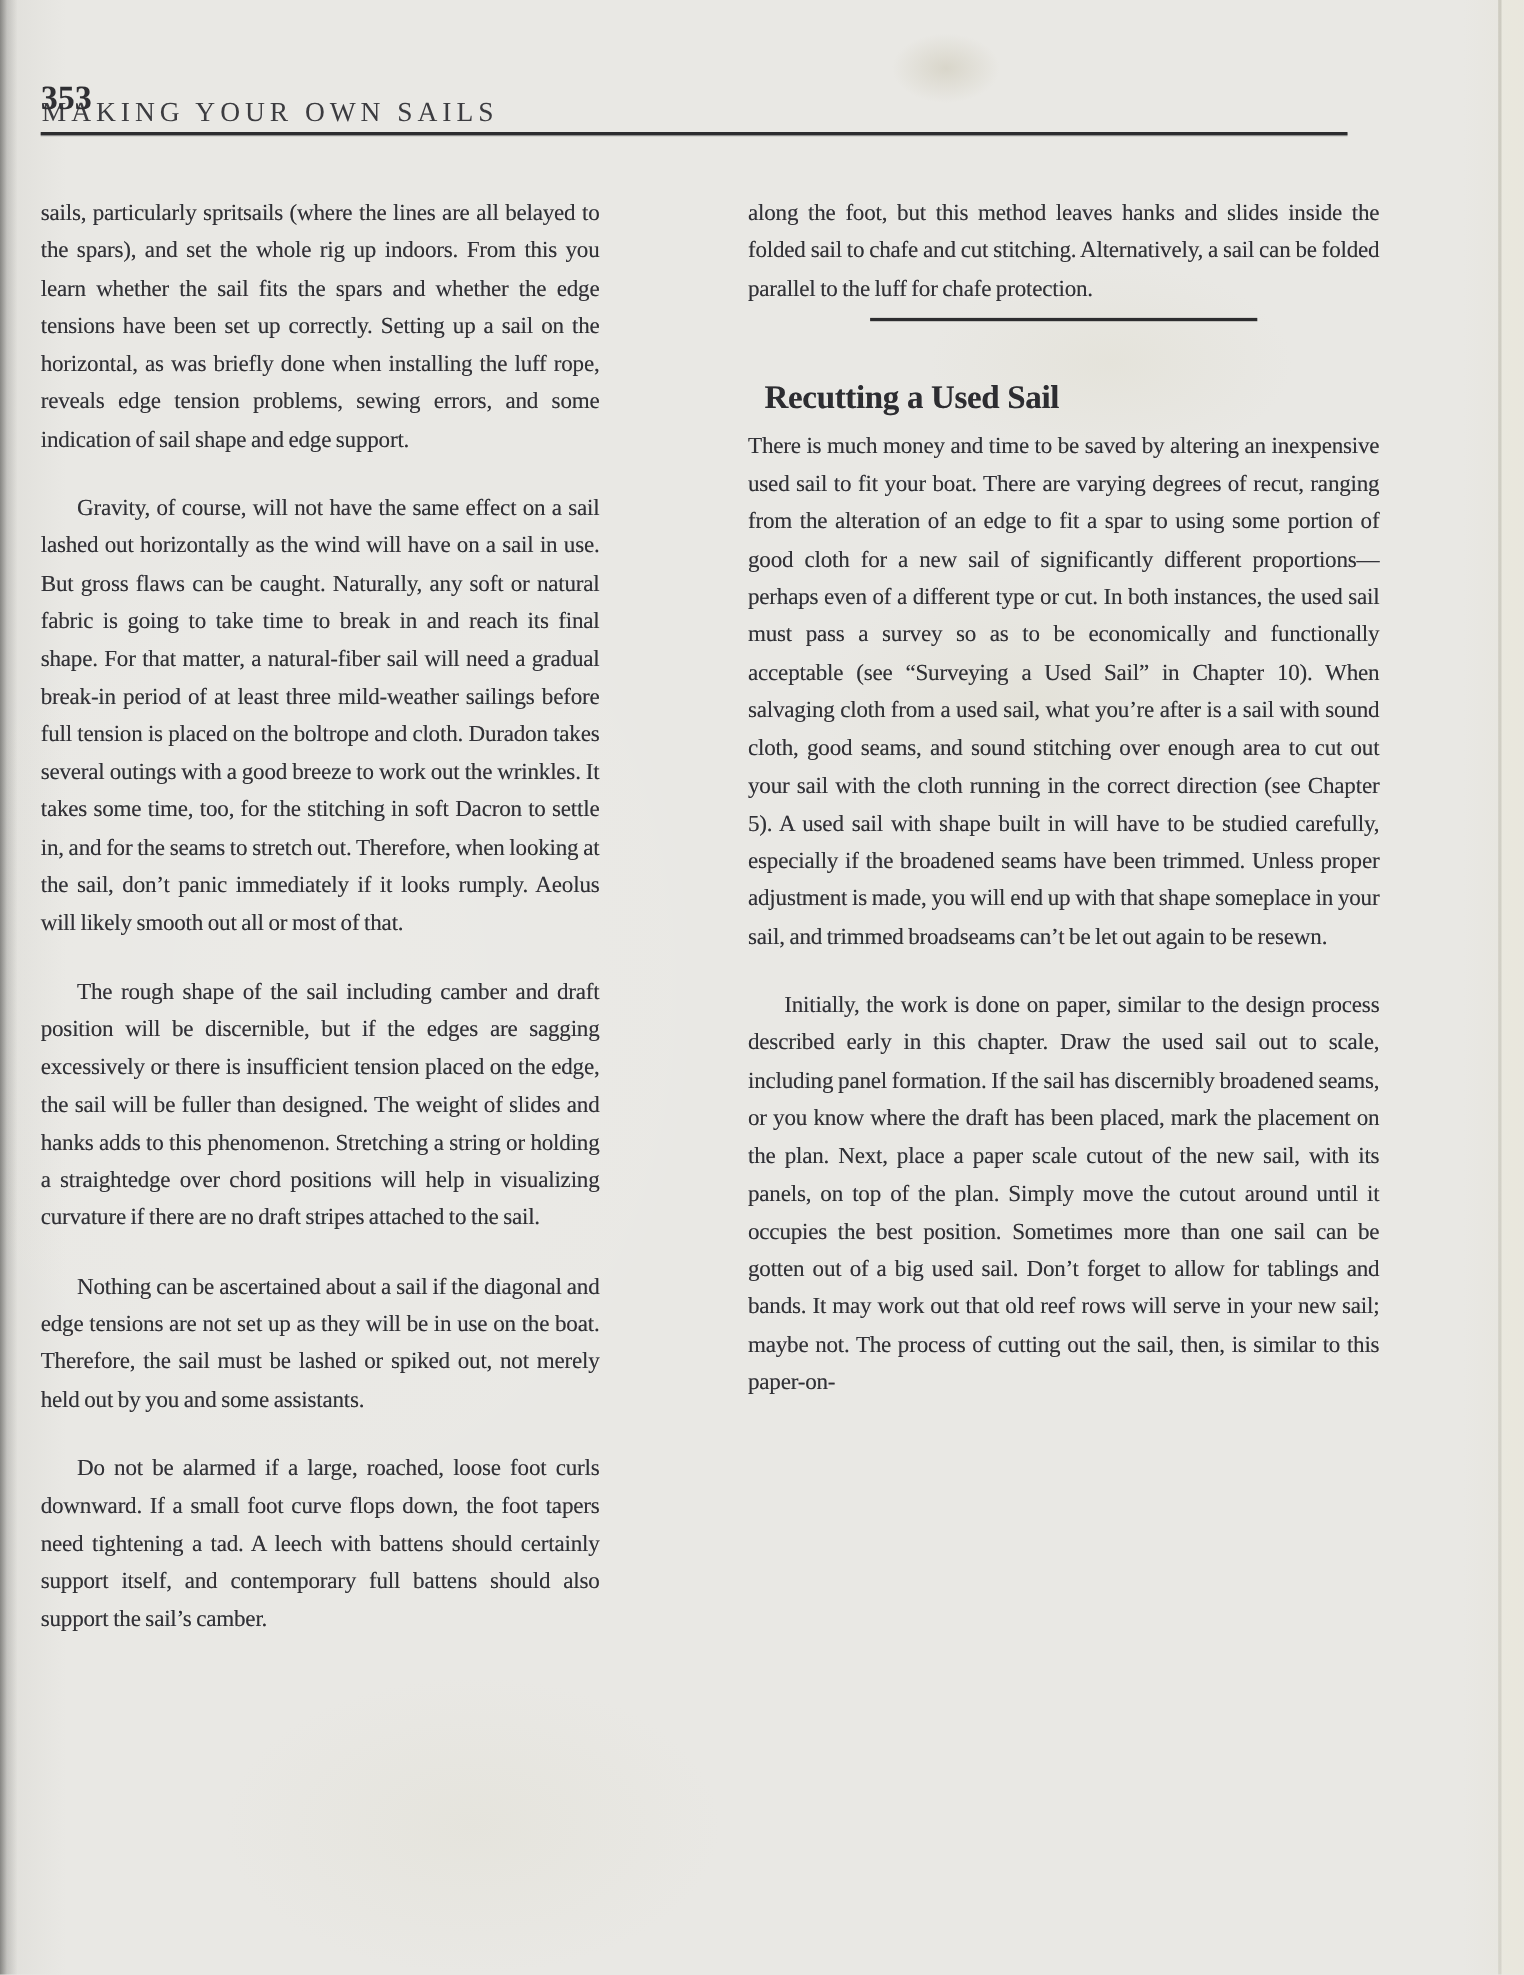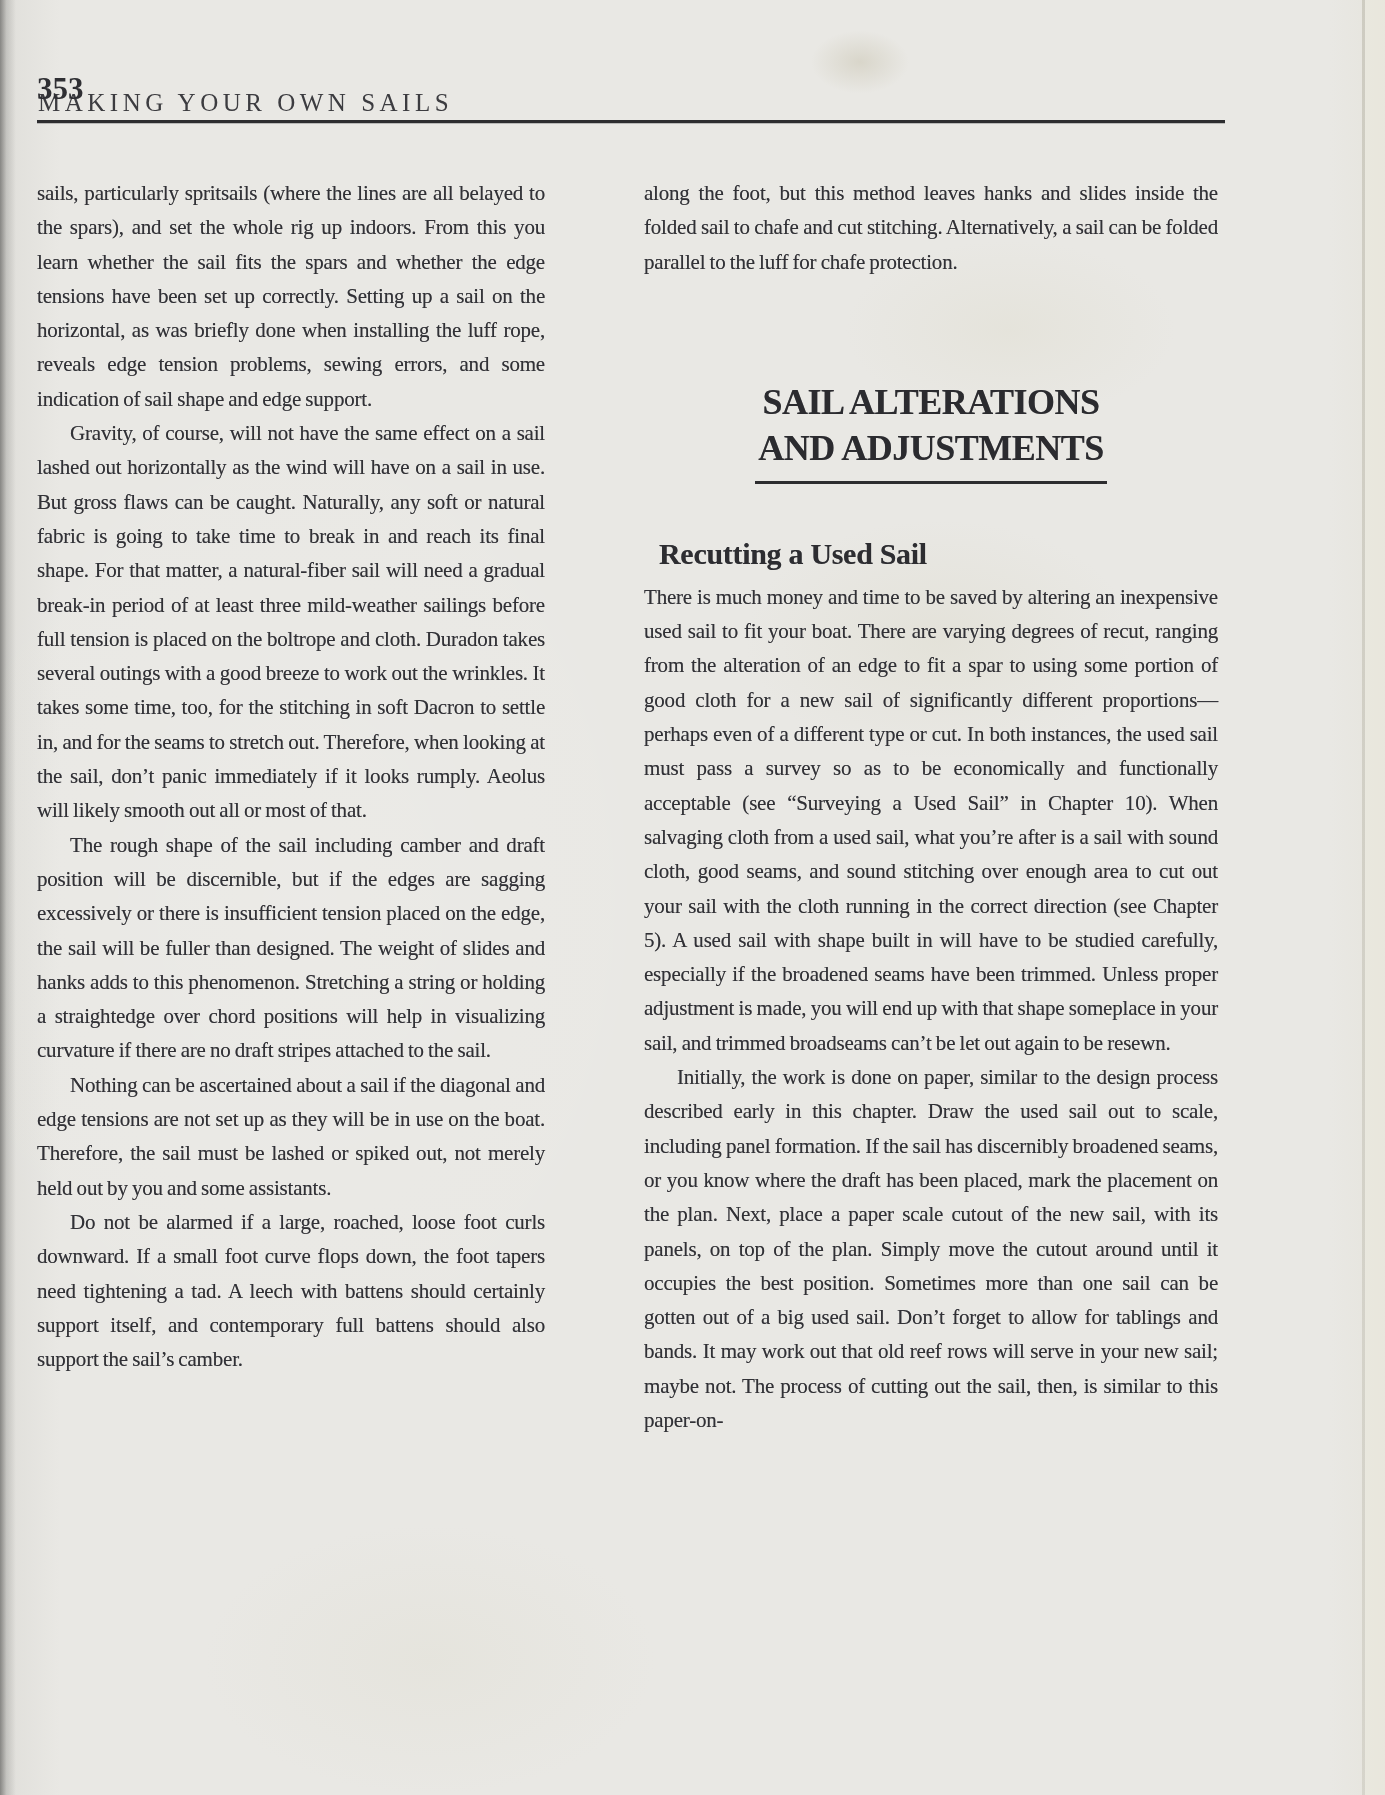--- a/index.html
+++ b/index.html
@@ -49,23 +49,23 @@
   }
   .col {
     position: absolute; top: 176px;
     font-size: 21px; line-height: 34.3px;
     letter-spacing: -0.2px; word-spacing: -0.8px;
     text-align: justify;
     color: #313136;
     text-shadow: 0 0 0.6px rgba(70,70,75,0.55);
   }
   .col-left  { left: 37px;  width: 508px; }
-  .col-right { left: 644px; width: 574px; }
+  .col-right { left: 680px; width: 574px; }
   .col p { margin: 0; }
-  .col p.indent { text-indent: 33px; }
+  .col p.indent { text-indent: 33px; margin-top: 28px; }
   .section-heading {
     margin: 100px 0 0 0;
     font-size: 36px; font-weight: bold; line-height: 46px;
     letter-spacing: -0.5px; word-spacing: 0;
     text-align: center; text-indent: 0;
     color: #2b2b2f;
   }
   .section-heading-rule {
     width: 352px; height: 3px; margin: 10px auto 0 auto;
     background: #2d2d2f;
@@ -95,21 +95,20 @@
   <p>sails, particularly spritsails (where the lines are all belayed to the spars), and set the whole rig up indoors. From this you learn whether the sail fits the spars and whether the edge tensions have been set up correctly. Setting up a sail on the horizontal, as was briefly done when installing the luff rope, reveals edge tension problems, sewing errors, and some indication of sail shape and edge support.</p>
   <p class="indent">Gravity, of course, will not have the same effect on a sail lashed out horizontally as the wind will have on a sail in use. But gross flaws can be caught. Naturally, any soft or natural fabric is going to take time to break in and reach its final shape. For that matter, a natural-fiber sail will need a gradual break-in period of at least three mild-weather sailings before full tension is placed on the boltrope and cloth. Duradon takes several outings with a good breeze to work out the wrinkles. It takes some time, too, for the stitching in soft Dacron to settle in, and for the seams to stretch out. Therefore, when looking at the sail, don’t panic immediately if it looks rumply. Aeolus will likely smooth out all or most of that.</p>
   <p class="indent">The rough shape of the sail including camber and draft position will be discernible, but if the edges are sagging excessively or there is insufficient tension placed on the edge, the sail will be fuller than designed. The weight of slides and hanks adds to this phenomenon. Stretching a string or holding a straightedge over chord positions will help in visualizing curvature if there are no draft stripes attached to the sail.</p>
   <p class="indent">Nothing can be ascertained about a sail if the diagonal and edge tensions are not set up as they will be in use on the boat. Therefore, the sail must be lashed or spiked out, not merely held out by you and some assistants.</p>
   <p class="indent">Do not be alarmed if a large, roached, loose foot curls downward. If a small foot curve flops down, the foot tapers need tightening a tad. A leech with battens should certainly support itself, and contemporary full battens should also support the sail’s camber.</p>
 </section>
 
 <section class="col col-right">
   <p>along the foot, but this method leaves hanks and slides inside the folded sail to chafe and cut stitching. Alternatively, a sail can be folded parallel to the luff for chafe protection.</p>
 
-  <h2 class="section-heading"><span>SAIL ALTERATIONS</span><br><span>AND ADJUSTMENTS</span></h2>
 
   <div class="section-heading-rule"></div>
 
   <h3 class="subsection-heading">Recutting a Used Sail</h3>
 
   <p>There is much money and time to be saved by altering an inexpensive used sail to fit your boat. There are varying degrees of recut, ranging from the alteration of an edge to fit a spar to using some portion of good cloth for a new sail of significantly different proportions—perhaps even of a different type or cut. In both instances, the used sail must pass a survey so as to be economically and functionally acceptable (see “Surveying a Used Sail” in Chapter 10). When salvaging cloth from a used sail, what you’re after is a sail with sound cloth, good seams, and sound stitching over enough area to cut out your sail with the cloth running in the correct direction (see Chapter 5). A used sail with shape built in will have to be studied carefully, especially if the broadened seams have been trimmed. Unless proper adjustment is made, you will end up with that shape someplace in your sail, and trimmed broadseams can’t be let out again to be resewn.</p>
   <p class="indent">Initially, the work is done on paper, similar to the design process described early in this chapter. Draw the used sail out to scale, including panel formation. If the sail has discernibly broadened seams, or you know where the draft has been placed, mark the placement on the plan. Next, place a paper scale cutout of the new sail, with its panels, on top of the plan. Simply move the cutout around until it occupies the best position. Sometimes more than one sail can be gotten out of a big used sail. Don’t forget to allow for tablings and bands. It may work out that old reef rows will serve in your new sail; maybe not. The process of cutting out the sail, then, is similar to this paper-on-</p>
 </section>
 
 </body></html>

